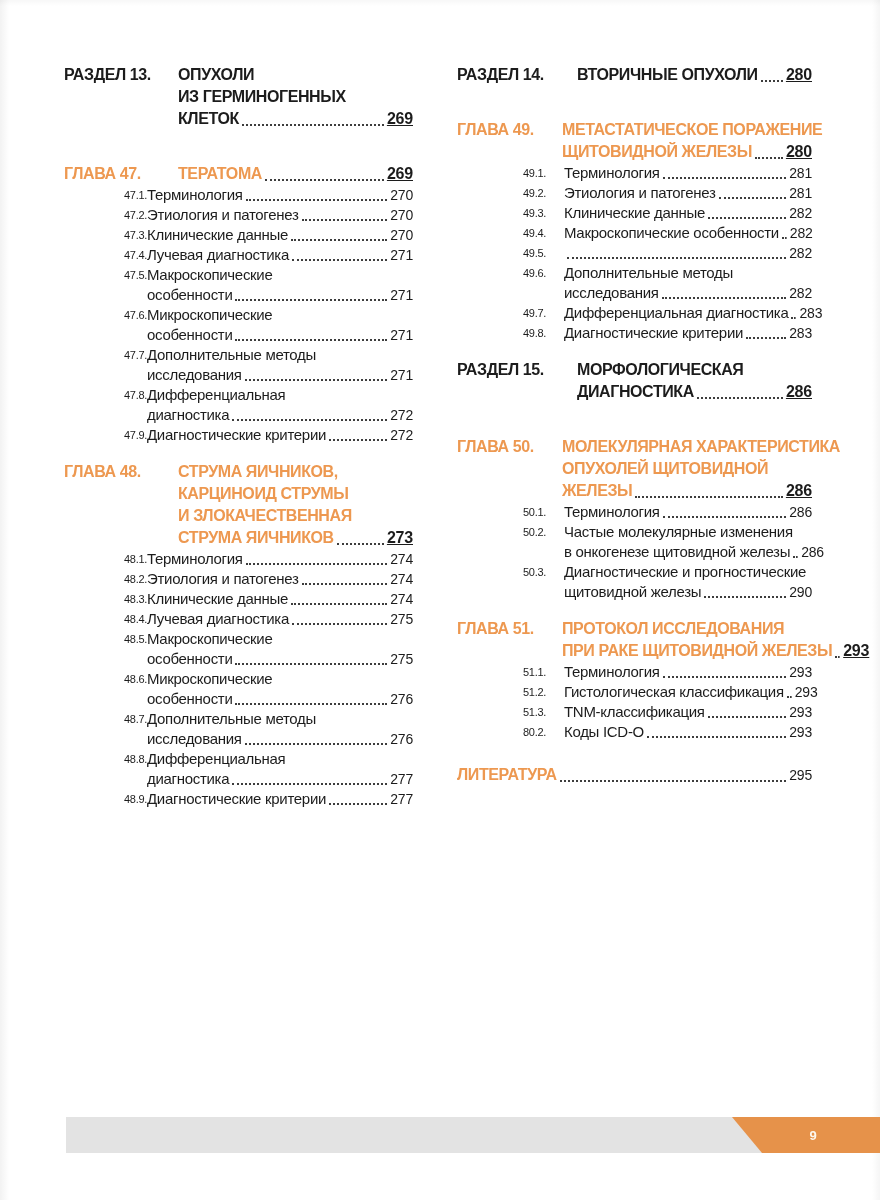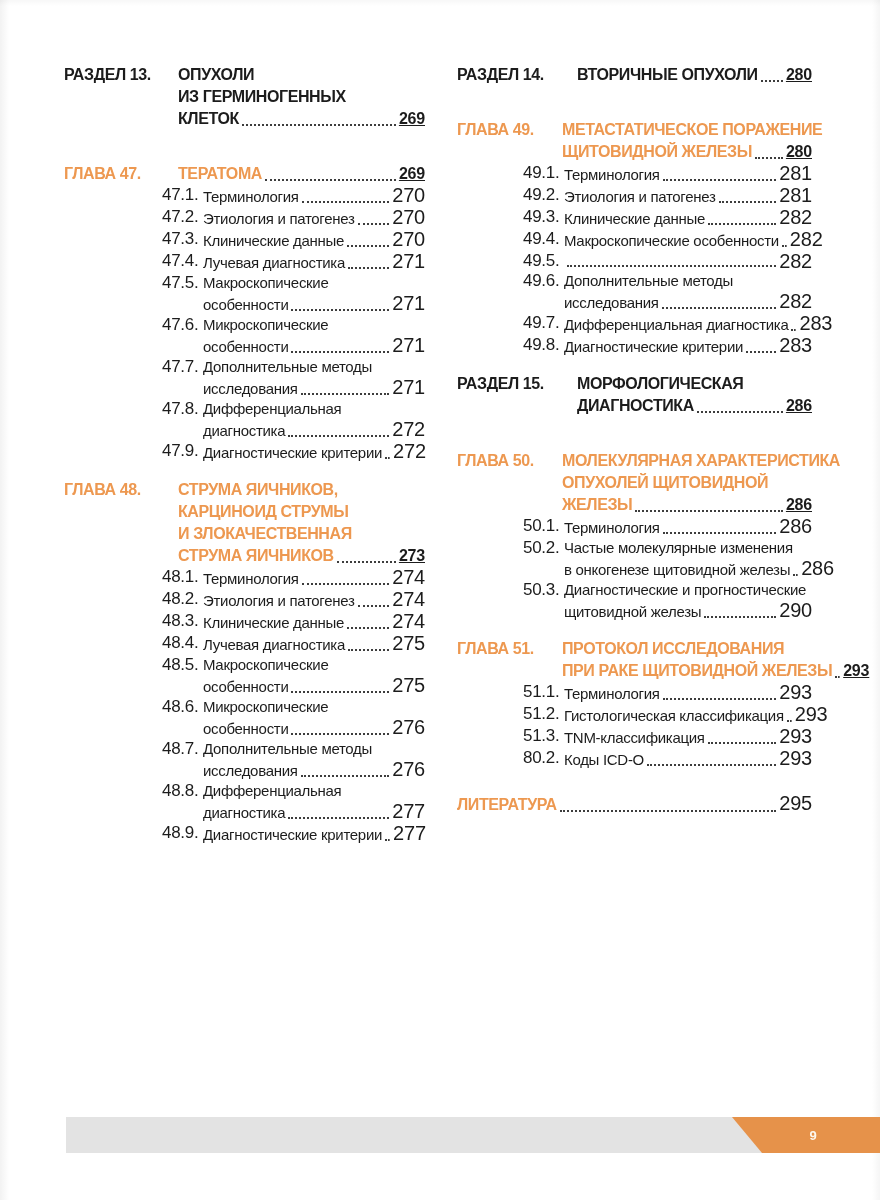--- a/index.html
+++ b/index.html
@@ -15,21 +15,21 @@
   
   .page::before{
     content:"";position:absolute;inset:0;pointer-events:none;
     background:
       linear-gradient(to right, rgba(0,0,0,.05), rgba(0,0,0,0) 9px),
       linear-gradient(to left, rgba(0,0,0,.04), rgba(0,0,0,0) 8px),
       linear-gradient(to bottom, rgba(0,0,0,.03), rgba(0,0,0,0) 6px);
   }
   .toc{
     position:absolute;left:64px;top:64px;width:748px;
-    display:flex;gap:32px;
+    display:flex;gap:44px;
   }
   .toc-col{display:flex;flex-direction:column;}
   .col0{width:361px;}
   .col1{width:355px;}
 
   .block{margin-bottom:16px;}
   .block.section{margin-bottom:33px;}
   .head{display:flex;align-items:flex-start;}
   .head .label{
     flex:0 0 auto;
@@ -41,41 +41,41 @@
   .col1 .chapter .head .label{width:79px;}
   .head .body{flex:1;min-width:0;}
   .head .line{
     display:flex;align-items:center;
     font-weight:bold;font-size:16px;letter-spacing:-0.4px;line-height:22px;margin-left:26px;
   }
   .chapter .head .label, .chapter .head .line .t{color:var(--accent,#ed9850);}
   .section .head .label, .section .head .line .t{color:var(--text,#1c1c1c);}
 
   .items{margin-top:0;}
-  .col0 .item{margin-left:98px;}
+  .col0 .item{margin-left:42px;text-align:right;}
   .col1 .item{margin-left:66px;}
   .item{display:flex;align-items:flex-start;}
   .item .num{
     flex:0 0 41px;
-    font-size:17px;letter-spacing:-0.3px;line-height:20px;white-space:nowrap;
+    font-size:11px;letter-spacing:-0.3px;line-height:20px;white-space:nowrap;
   }
   .item .body{flex:1;min-width:0;}
   .item .line{
     display:flex;align-items:baseline;
     font-size:15px;letter-spacing:-0.3px;line-height:20px;
   }
   .t{white-space:nowrap;}
   .leader{
     flex:1;min-width:5px;
     border-bottom:2px dotted #3d3d3d;
     margin:0 3px;
     align-self:flex-end;
     position:relative;top:-4px;
   }
-  .pagenum{white-space:nowrap;font-size:20px;letter-spacing:-0.2px;color:var(--text,#1c1c1c);}
+  .pagenum{white-space:nowrap;font-size:14px;letter-spacing:-0.2px;color:var(--text,#1c1c1c);}
   .head .pagenum{font-weight:bold;font-size:16px;text-decoration:underline;}
   .item .pagenum{font-weight:normal;}
 
   .block.literature{margin-top:6px;}
   .literature .lit-row{display:flex;align-items:baseline;line-height:22px;}
   .literature .label{
     font-weight:bold;font-size:16px;letter-spacing:-0.4px;
     color:var(--accent,#ed9850);white-space:nowrap;
   }
 

